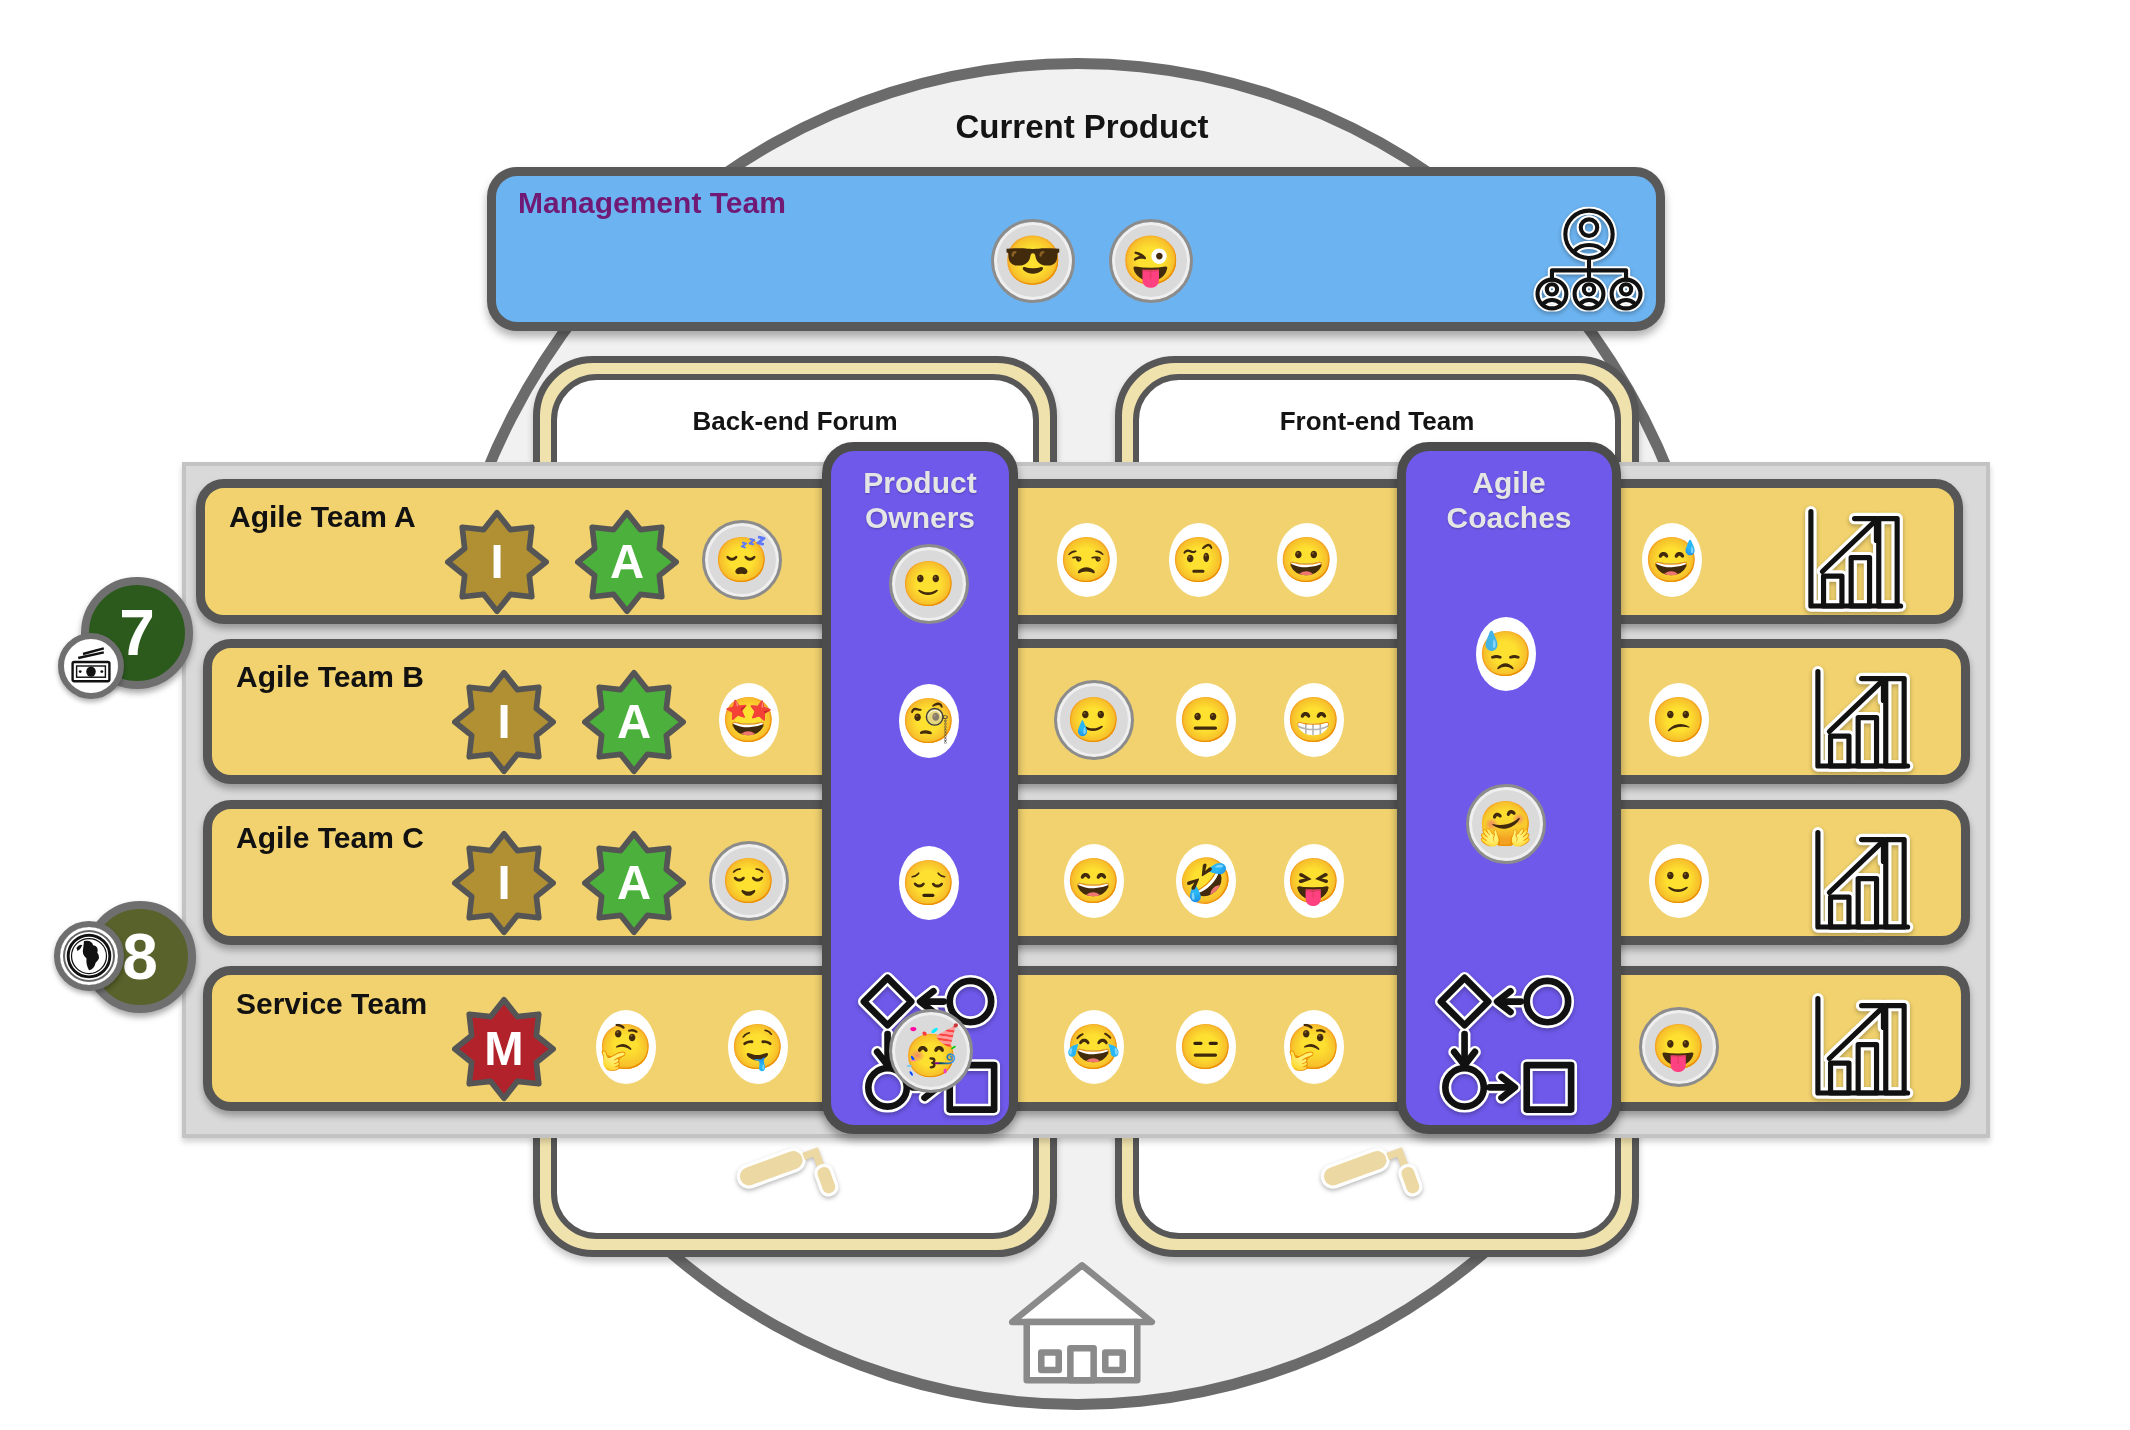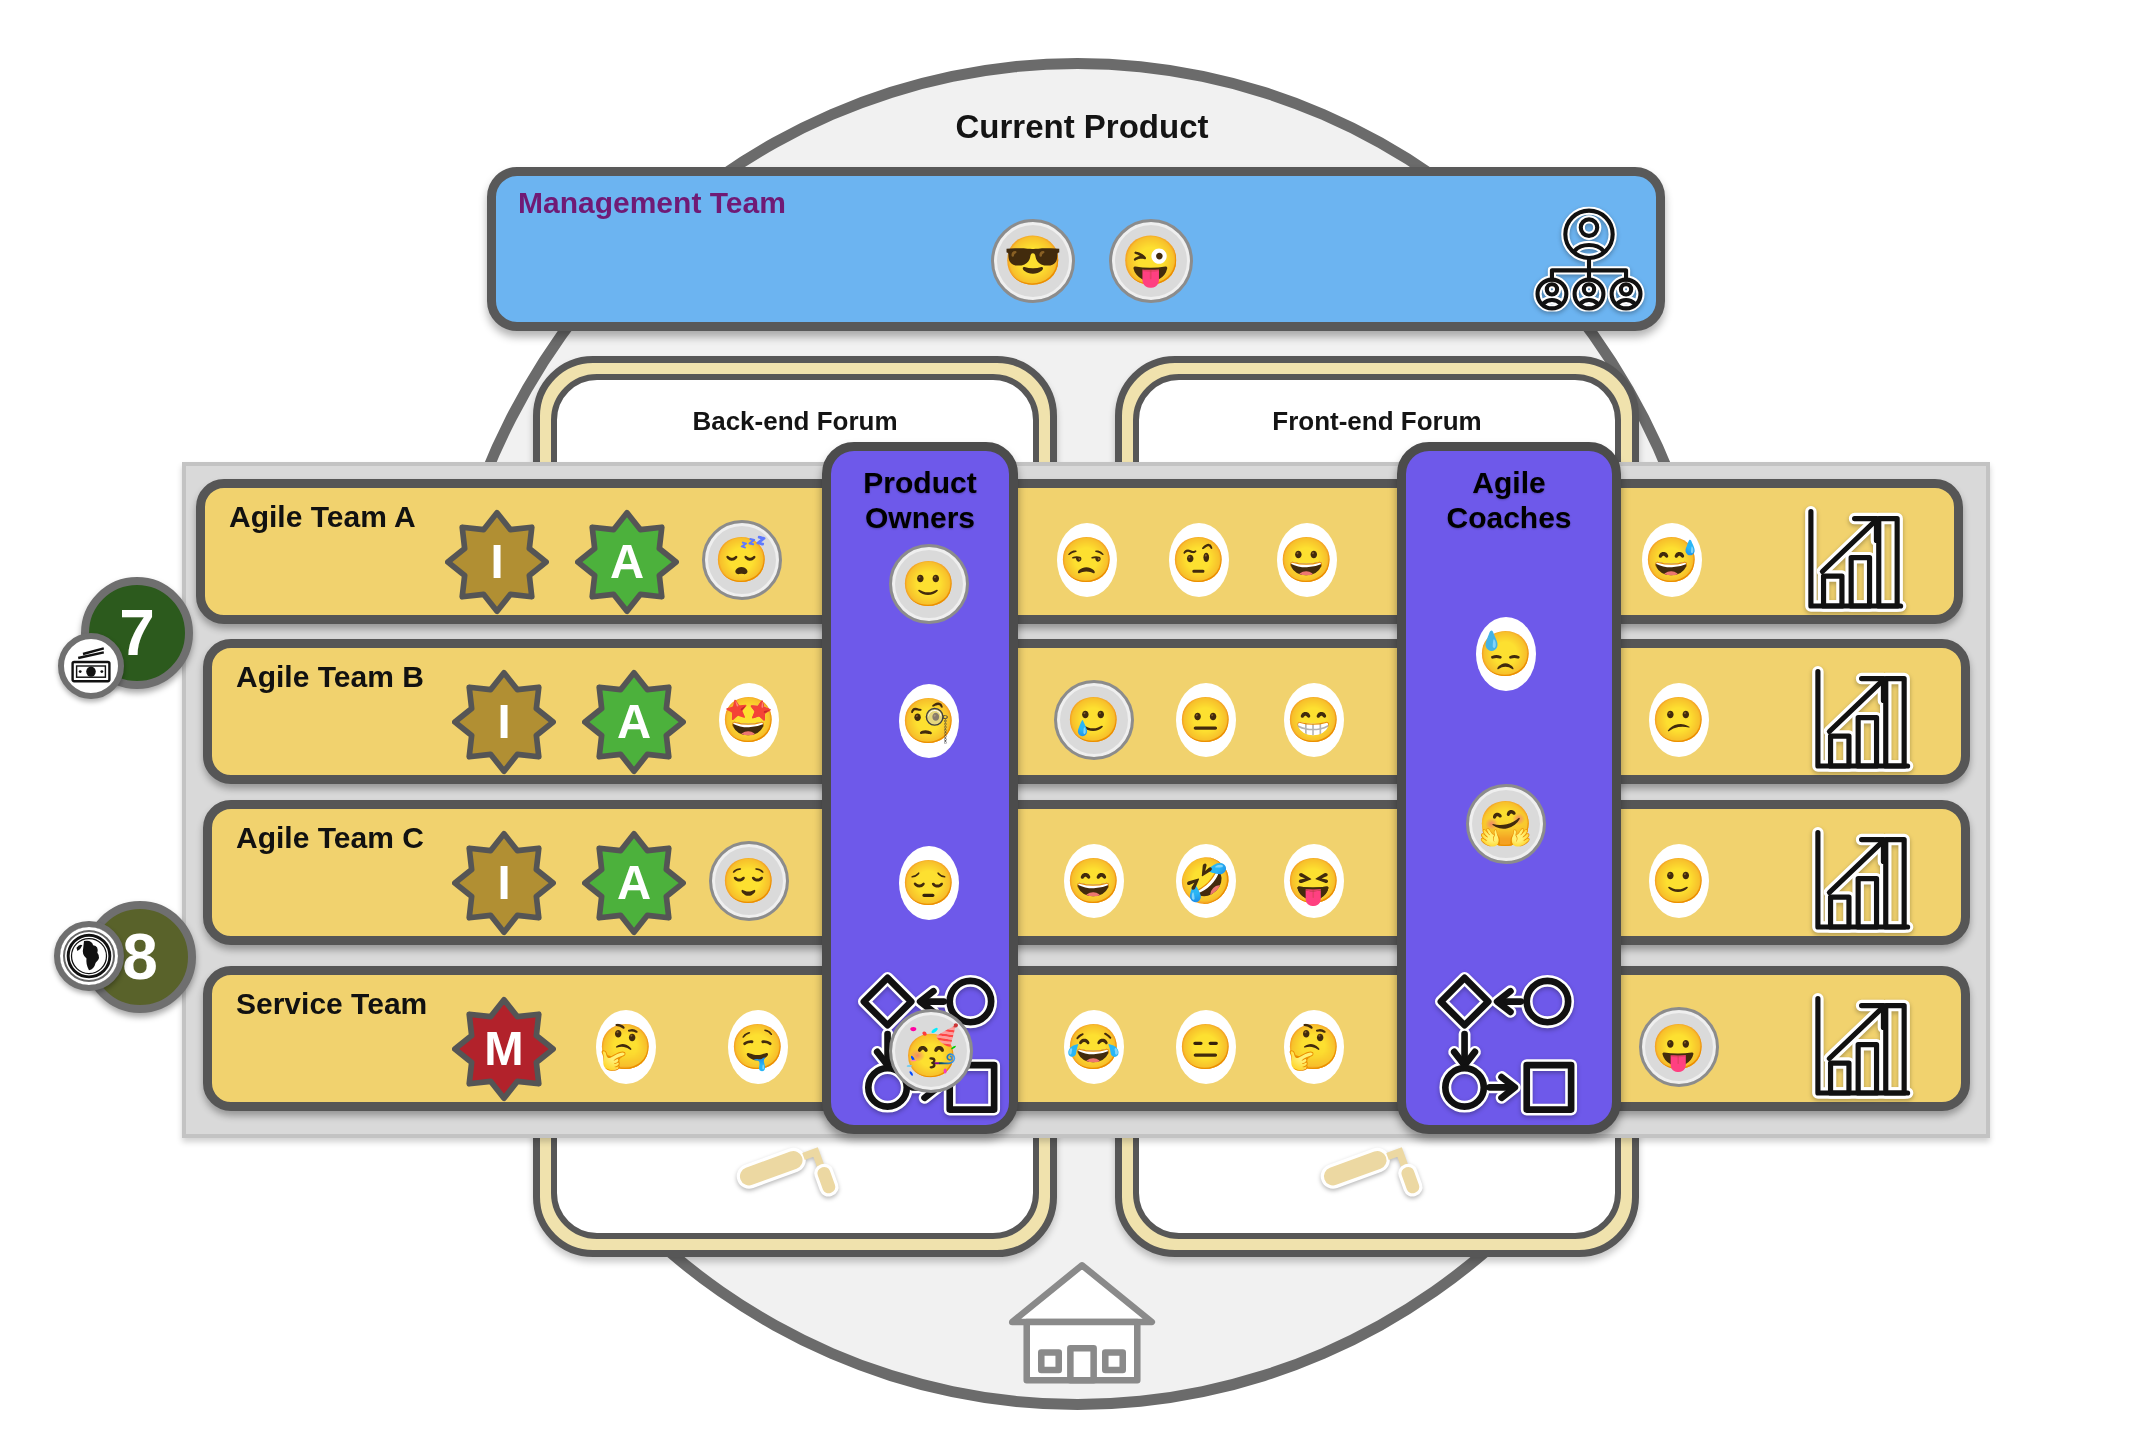--- a/index.html
+++ b/index.html
@@ -31,21 +31,21 @@
 
   #rows{position:absolute;left:0;top:0;z-index:20;}
   .row{position:absolute;width:1767px;height:145px;background:var(--yellow);
     border:9px solid #565656;border-radius:28px;box-shadow:0 5px 7px rgba(0,0,0,.30);}
   .row-label{position:absolute;left:24px;top:12px;font-size:30px;font-weight:700;color:#111;}
 
   .col{position:absolute;top:442px;width:196px;height:692px;background:var(--purple);
     border:9px solid #4c4c4c;border-radius:32px;z-index:30;box-shadow:0 6px 9px rgba(0,0,0,.35);}
   .col.po{left:822px;}
   .col.coach{left:1397px;width:224px;}
-  .col-title{position:absolute;top:14px;left:0;width:100%;text-align:center;color:#000000;
+  .col-title{position:absolute;top:14px;left:0;width:100%;text-align:center;color:#e5e5e5;
     font-size:30px;font-weight:700;line-height:1.18;text-shadow:0 1px 2px rgba(0,0,0,.25);}
 
   .oval{width:60px;height:74px;background:#fff;border-radius:50%;font-size:44px;line-height:1;}
   .dot{width:80px;height:80px;background:#dadada;border:3px solid #8c8c8c;
     box-shadow:inset 0 0 0 3px #efefef;border-radius:50%;font-size:44px;line-height:1;}
   .dot.big{width:84px;height:84px;font-size:48px;}
 
   .numbadge{position:absolute;width:112px;height:112px;border-radius:50%;
     border:8px solid #6f6f6f;color:#fff;font-size:64px;font-weight:700;
     display:flex;align-items:center;justify-content:center;z-index:50;
@@ -109,21 +109,21 @@
       <div class="ctr dot big" style="left: 655px; top: 85px;">😜</div>
     </div>
 
   <div class="forum backend">
     <div class="forum-inner">
       <div class="forum-title">Back-end Forum</div>
     </div>
   </div>
   <div class="forum frontend">
     <div class="forum-inner">
-      <div class="forum-title">Front-end Forum</div>
+      <div class="forum-title">Front-end Team</div>
     </div>
   </div>
 
   <div class="band"></div>
   <div id="rows">
       <div class="row" style="left: 196px; top: 479px;">
         <div class="row-label">Agile Team A</div>
         <div class="ctr" style="left: 292px; top: 74px;">
           <svg viewBox="0 0 110 114" width="104" height="108">
             <polygon points="55.0,5.0 69.2,22.8 91.8,20.2 89.2,42.8 107.0,57.0 89.2,71.2 91.8,93.8 69.2,91.2 55.0,109.0 40.8,91.2 18.2,93.8 20.8,71.2 3.0,57.0 20.8,42.8 18.2,20.2 40.8,22.8" fill="#b18f33" stroke="#555" stroke-width="6" stroke-linejoin="round"></polygon>

